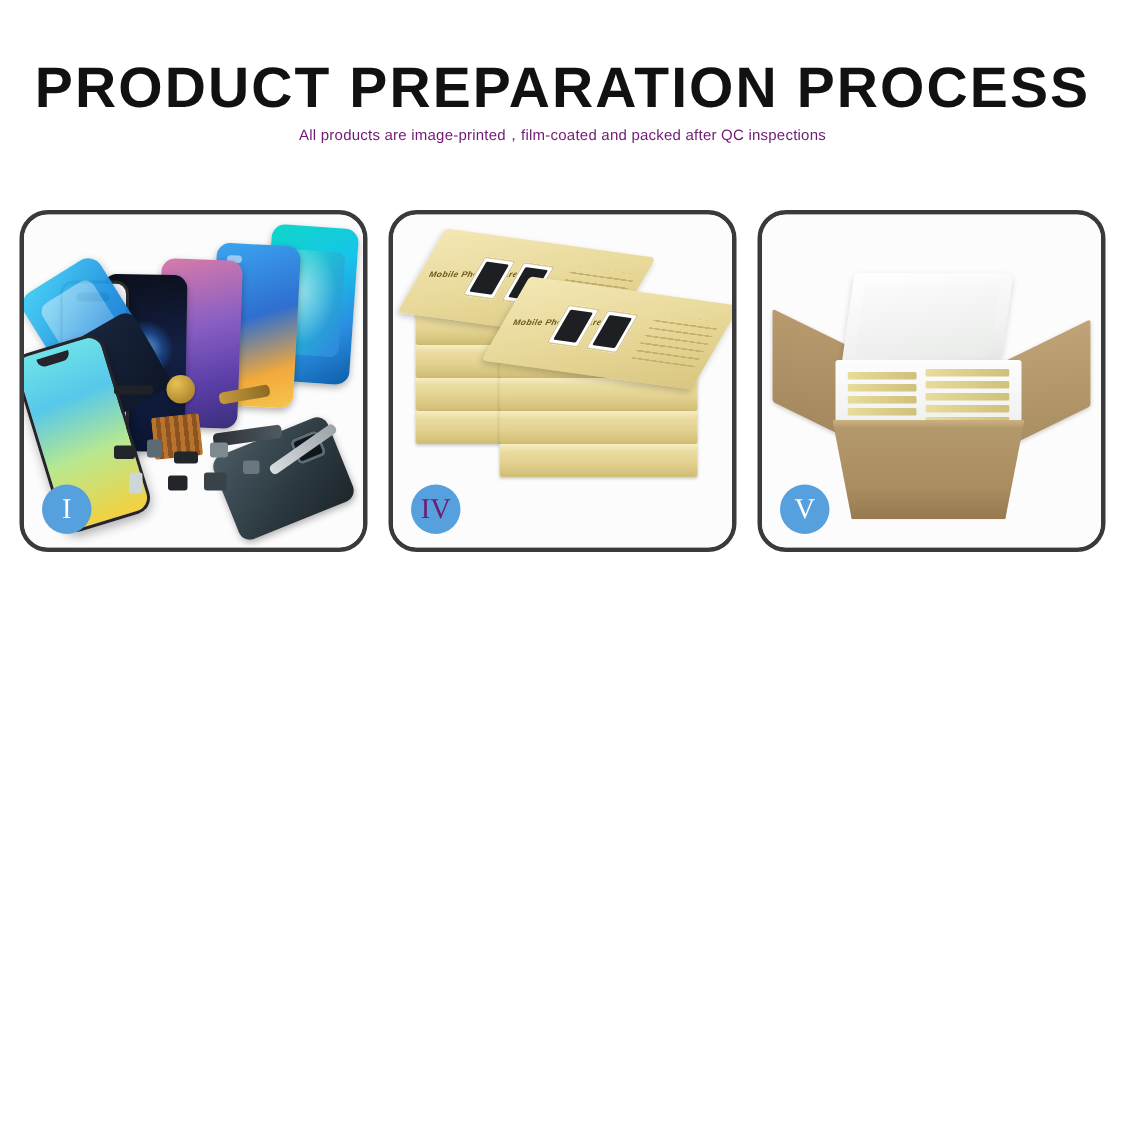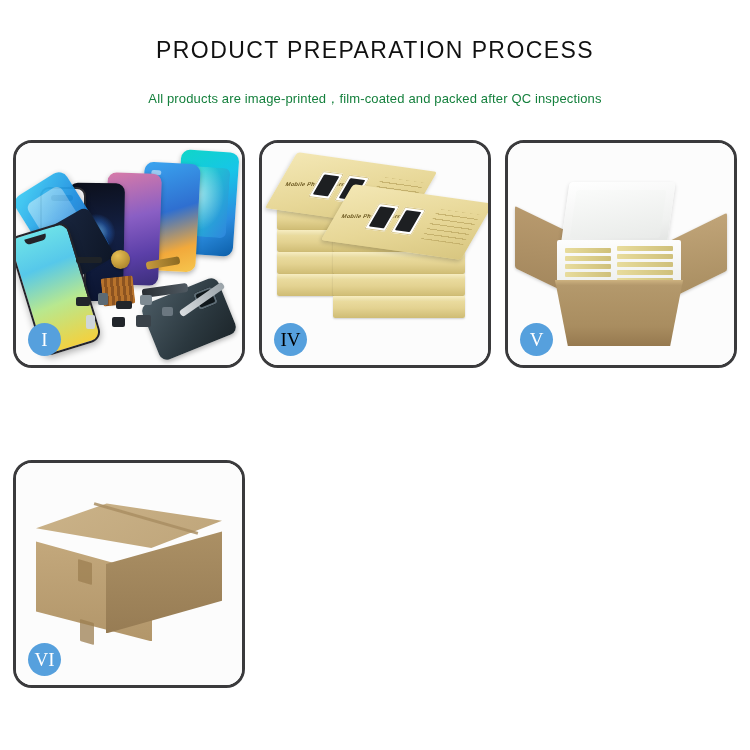--- a/index.html
+++ b/index.html
@@ -7,31 +7,31 @@
     width:750px;height:750px;
     background:#ffffff;
     font-family:"Liberation Sans","DejaVu Sans",sans-serif;
     overflow:hidden;
   }
   .page{position:relative;width:750px;height:750px;background:#fff;}
 
   
   .header{padding-top:38px;text-align:center;}
   .title{
-    font-size:23px;
+    font-size:38px;
     letter-spacing:1.4px;
-    font-weight:400;
+    font-weight:700;
     color:#111;
     line-height:1.12;
     white-space:nowrap;
   }
   .subtitle{
-    margin-top:26px;
-    font-size:13px;
-    color:#15803d;
+    margin-top:2px;
+    font-size:10px;
+    color:#701a75;
     letter-spacing:.15px;
     white-space:nowrap;
   }
 
   
   .grid{
     position:absolute;
     left:13px;top:140px;
     width:724px;height:552px;
     display:grid;
@@ -51,21 +51,21 @@
 
   .badge{
     position:absolute;left:12px;bottom:9px;
     width:33px;height:33px;border-radius:50%;
     background:#56a0dd;
     display:flex;align-items:center;justify-content:center;
     font-family:"Liberation Serif","DejaVu Serif",serif;
     font-size:19px;color:#ffffff;line-height:1;
     z-index:20;
   }
-  .badge.dark{color:#000000;}
+  .badge.dark{color:#701a75;}
 
   
   .phone-fan{position:absolute;left:0;top:0;width:100%;height:100%;}
   .ph{position:absolute;border-radius:9px;box-shadow:0 2px 5px rgba(0,0,0,.3);}
   .ph5{width:58px;height:104px;right:6px;top:8px;
        background:linear-gradient(150deg,#0fd6c8 0%,#17c5e8 35%,#2b8de0 70%,#0c5ea8 100%);
        transform:rotate(4deg);}
   .ph5::after{content:"";position:absolute;left:8px;top:16px;width:42px;height:70px;
        border-radius:6px;background:
        radial-gradient(ellipse at 30% 40%,rgba(255,255,255,.55),transparent 60%),
@@ -358,28 +358,15 @@
               <span></span>
               <span></span>
               <span></span>
           </div>
           <div class="c5-body"></div>
         </div>
       </div>
       <div class="badge">V</div>
     </div>
 
-    <div class="panel">
-      <div class="stage">
-        <div class="carton6">
-          <div class="c6-top"></div>
-          <div class="c6-seam"></div>
-          <div class="c6-left"></div>
-          <div class="c6-right"></div>
-          <div class="tape tape1"></div>
-          <div class="tape tape2"></div>
-        </div>
-      </div>
-      <div class="badge">VI</div>
-    </div>
 
   </div>
 </div>
 
 </body></html>

